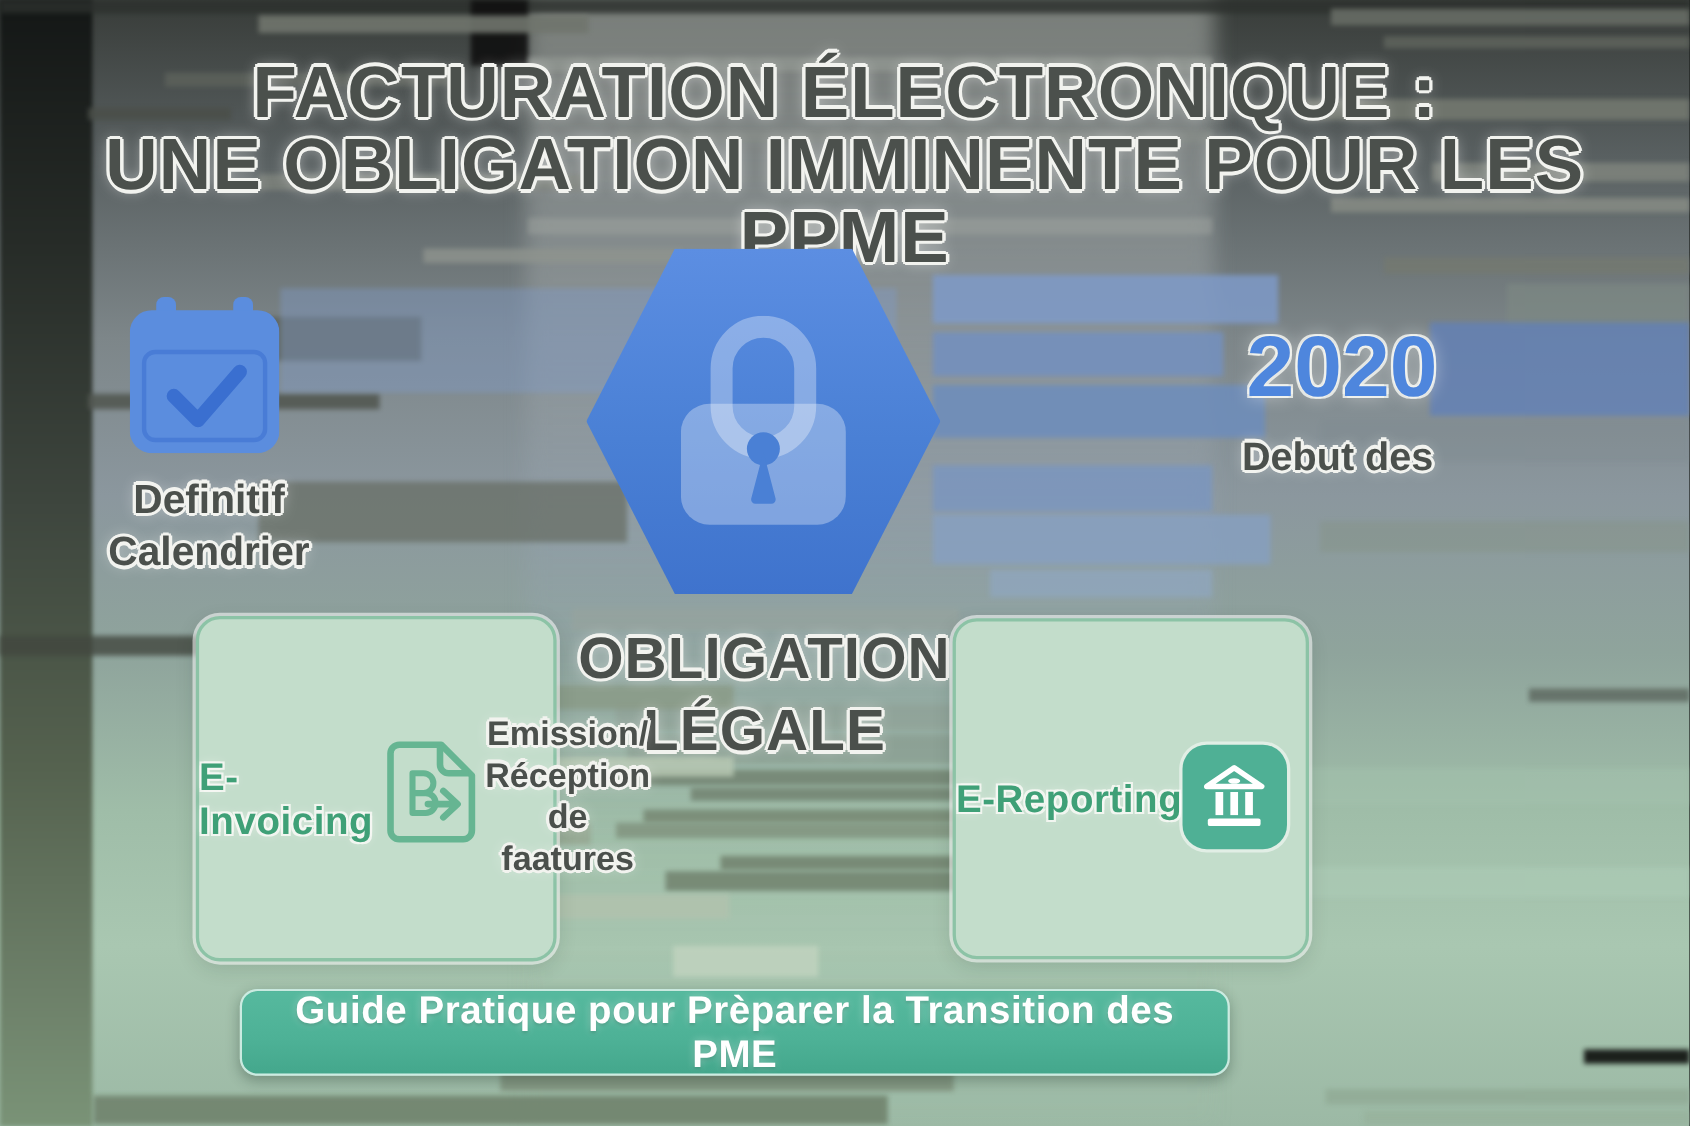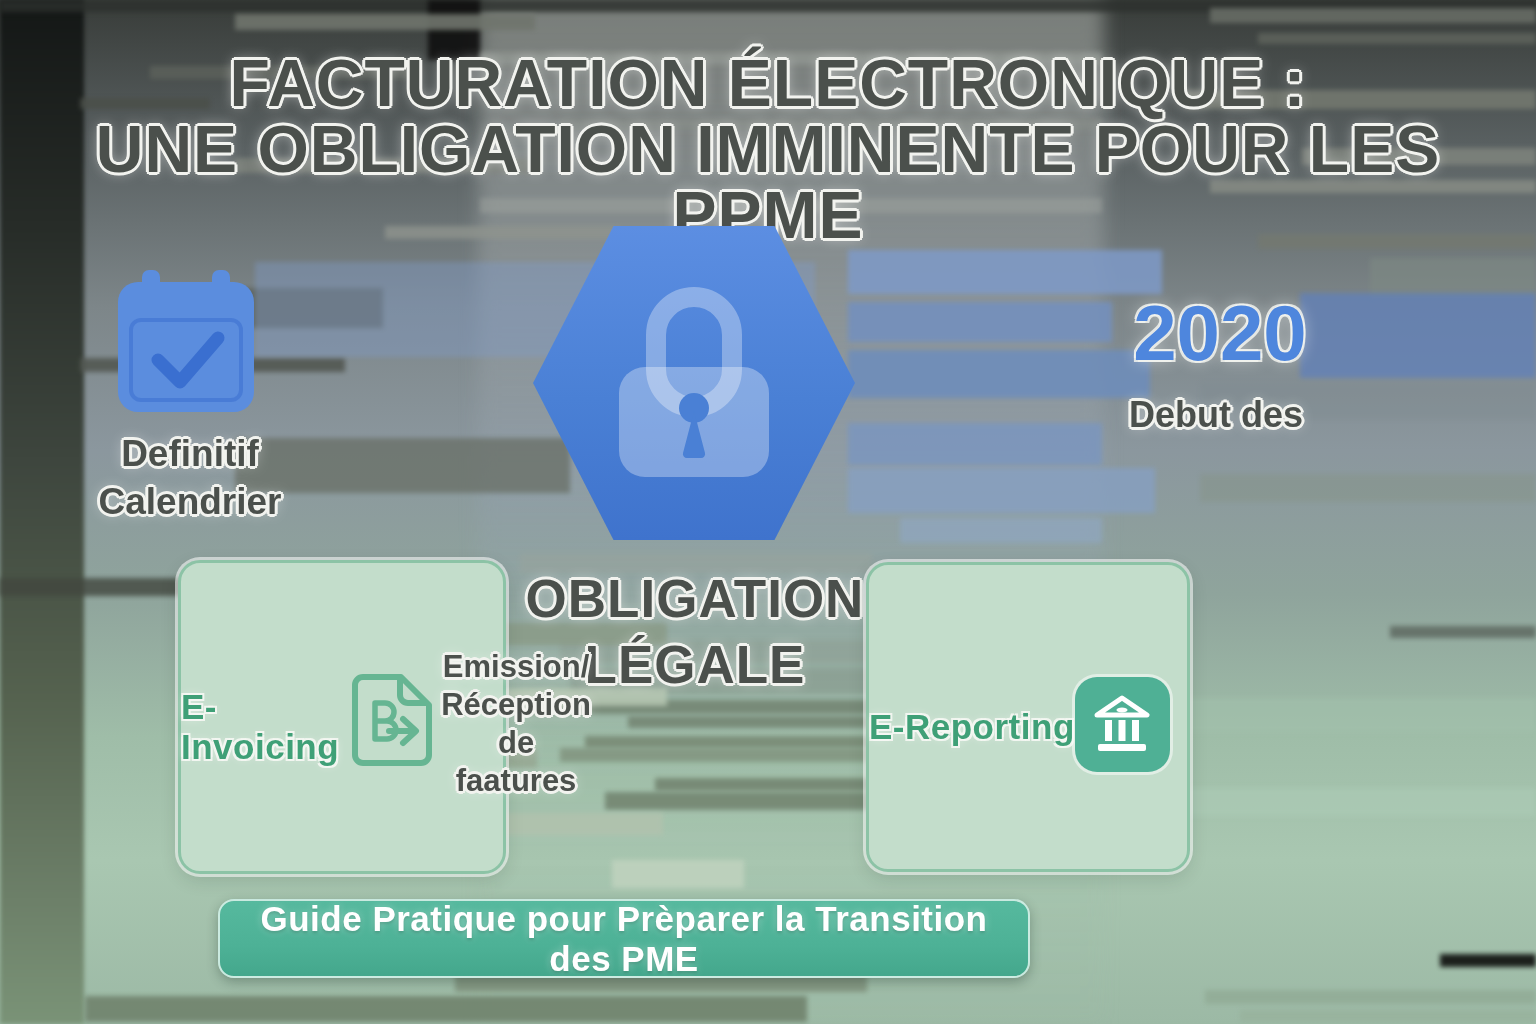--- a/index.html
+++ b/index.html
@@ -100,21 +100,21 @@
   .doc-icon-wrap { margin-top:10px; }
   .bank-icon-bg {
     margin-top:14px; width:95px; height:95px; border-radius:22px;
     background:var(--bank-icon-bg);
     box-shadow:0 0 0 3px rgba(255,255,255,0.5);
     display:flex; align-items:center; justify-content:center;
   }
 
   
   .cta {
-    left:218px; top:899px; width:812px; height:79px;
+    left:218px; top:899px; width:900px; height:79px;
     background:linear-gradient(180deg, #56b99e 0%, var(--button-bg) 60%, #44a78c 100%);
     border:2px solid rgba(225,244,237,0.85);
     border-radius:16px;
     box-shadow:0 4px 12px rgba(15,40,30,0.30);
     display:flex; align-items:center; justify-content:center;
     cursor:pointer; font-family:inherit;
   }
   .cta span {
     color:var(--button-text); font-size:35px; font-weight:700; letter-spacing:0.5px;
     text-shadow:0 0 8px rgba(255,255,255,0.35), 0 2px 3px rgba(0,60,40,0.25);

